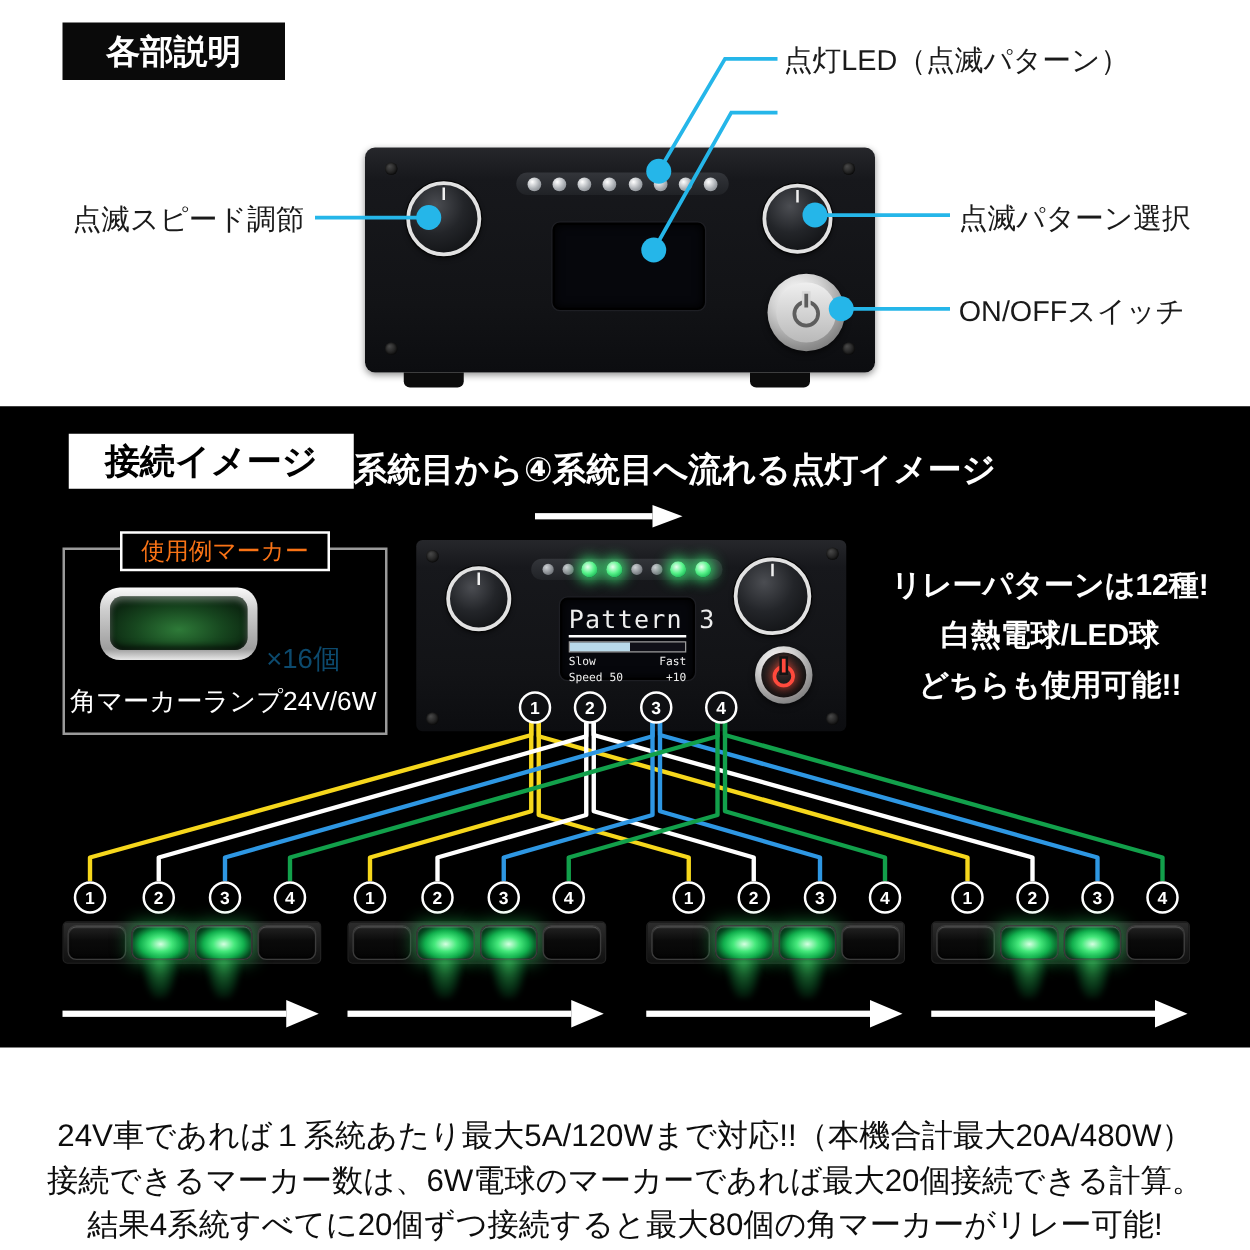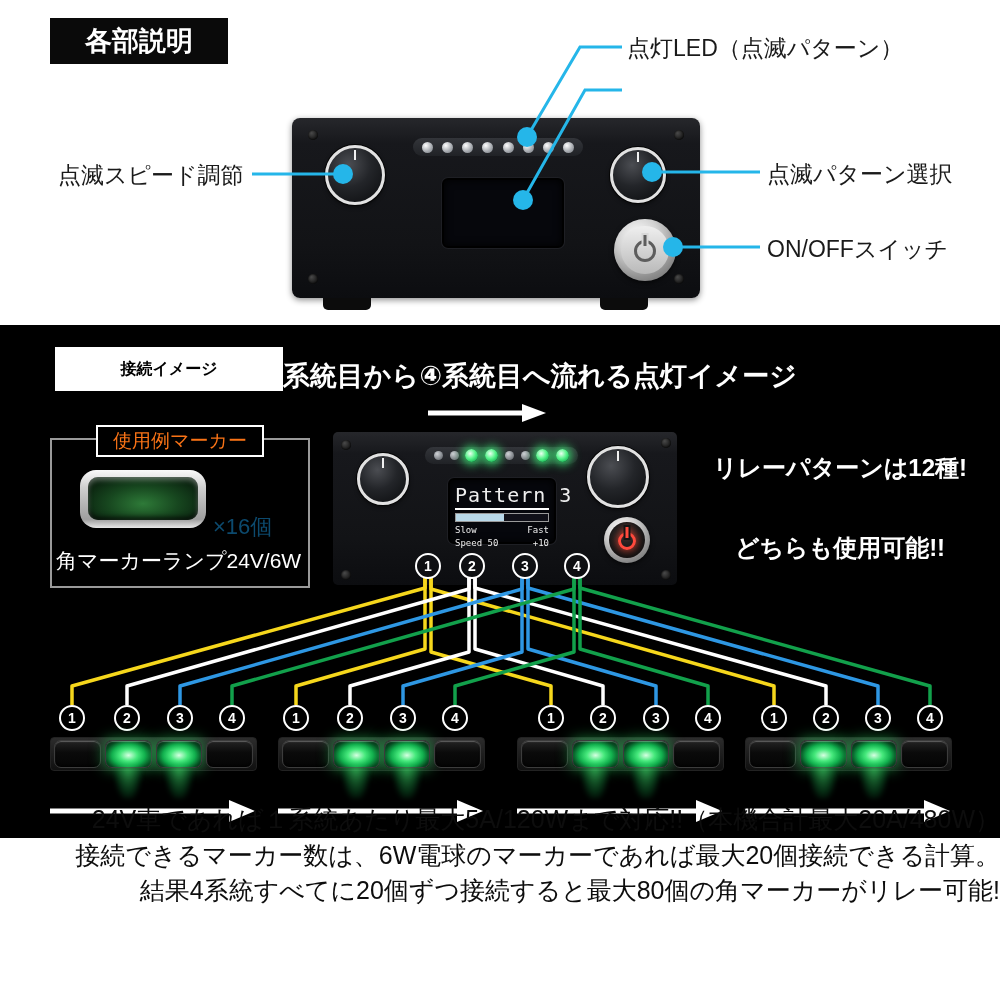--- a/index.html
+++ b/index.html
@@ -7,21 +7,21 @@
         font-family:"Liberation Sans","DejaVu Sans",sans-serif;}
   .abs{position:absolute;}
 
   
   .black-band{left:0;top:325px;width:1000px;height:513px;background:#000;}
 
   
   .hdr-black{left:50px;top:18px;width:178px;height:46px;background:#0a0a0a;color:#fff;
              display:flex;align-items:center;justify-content:center;font-size:27px;font-weight:800;}
   .hdr-white{left:55px;top:347px;width:228px;height:44px;background:#fff;color:#000;
-             display:flex;align-items:center;justify-content:center;font-size:16px;font-weight:800;}
+             display:flex;align-items:center;justify-content:center;font-size:28px;font-weight:800;}
 
   
   .callout{font-size:23px;color:#1a1a1a;white-space:nowrap;}
 
   
   .dev{border-radius:8px;background:linear-gradient(180deg,#26272b 0%,#17181c 14%,#121316 70%,#0c0d10 100%);
        box-shadow:0 2px 6px rgba(0,0,0,.45);}
   .screw{position:absolute;width:10px;height:10px;border-radius:50%;
          background:radial-gradient(circle at 35% 30%,#4a4a4a,#141414 75%);box-shadow:inset 0 0 2px #000;}
   .foot{position:absolute;height:12px;background:#0c0c0c;border-radius:0 0 5px 5px;}
@@ -90,21 +90,21 @@
   .lamp{flex:1;position:relative;border-radius:7px;border:1px solid #3c3c3c;
         background:linear-gradient(180deg,#232323 0%,#0a0a0a 45%,#050505 100%);
         box-shadow:inset 0 1px 1px rgba(255,255,255,.28), inset 0 -1px 2px #000;}
   .lamp.lit{background:radial-gradient(ellipse 70% 80% at 50% 55%,#d6ffe2 0%,#46e97c 28%,#12b04e 52%,#064d22 74%,#070707 100%);
             box-shadow:0 0 14px 2px rgba(40,220,95,.5), inset 0 1px 1px rgba(255,255,255,.3);}
   .lamp.lit::after{content:'';position:absolute;left:50%;top:100%;transform:translateX(-50%);width:28px;height:32px;
             background:radial-gradient(ellipse at 50% 0%,rgba(70,235,115,.6) 0%,rgba(20,160,70,.28) 55%,transparent 78%);
             filter:blur(2px);}
 
   
-  .specs{left:0;top:802px;width:1000px;text-align:right;color:#0d0d0d;font-size:25px;font-weight:500;line-height:35.5px;}
+  .specs{left:0;top:892px;width:1000px;text-align:center;color:#0d0d0d;font-size:25px;font-weight:500;line-height:35.5px;}
   .specs div{white-space:nowrap;}
 
   svg.overlay{position:absolute;left:0;top:0;pointer-events:none;}
 </style>
 </head>
 <body>
 
 <div id="root">
 
   <div class="abs black-band"></div>
@@ -212,20 +212,21 @@
         </div>
       </div>
     </div>
     <div class="pwr dark" style="left:271px;top:85px;width:46px;height:46px;">
       <div class="face"></div>
       <div class="pwr-glyph"></div>
     </div>
   </div>
 
   <div class="feature" style="top:452px;">リレーパターンは12種!</div>
+  <div class="feature" style="top:492px;">白熱電球/LED球</div>
   <div class="feature" style="top:532px;">どちらも使用可能!!</div>
 
   <svg class="overlay" id="wires-svg" width="1000" height="1000" viewBox="0 0 1000 1000">
       <polyline points="425,578 425,588 72,686 72,705" fill="none" stroke="#f6d71c" stroke-width="3.5" stroke-linejoin="round"></polyline>
       <polyline points="425,578 425,649 296,686 296,705" fill="none" stroke="#f6d71c" stroke-width="3.5" stroke-linejoin="round"></polyline>
       <polyline points="431,578 431,652 551,686 551,705" fill="none" stroke="#f6d71c" stroke-width="3.5" stroke-linejoin="round"></polyline>
       <polyline points="431,578 431,589 774,686 774,705" fill="none" stroke="#f6d71c" stroke-width="3.5" stroke-linejoin="round"></polyline>
       <polyline points="469,578 469,589 127,686 127,705" fill="none" stroke="#ffffff" stroke-width="3.5" stroke-linejoin="round"></polyline>
       <polyline points="469,578 469,652 350,686 350,705" fill="none" stroke="#ffffff" stroke-width="3.5" stroke-linejoin="round"></polyline>
       <polyline points="475,578 475,649 603,686 603,705" fill="none" stroke="#ffffff" stroke-width="3.5" stroke-linejoin="round"></polyline>

